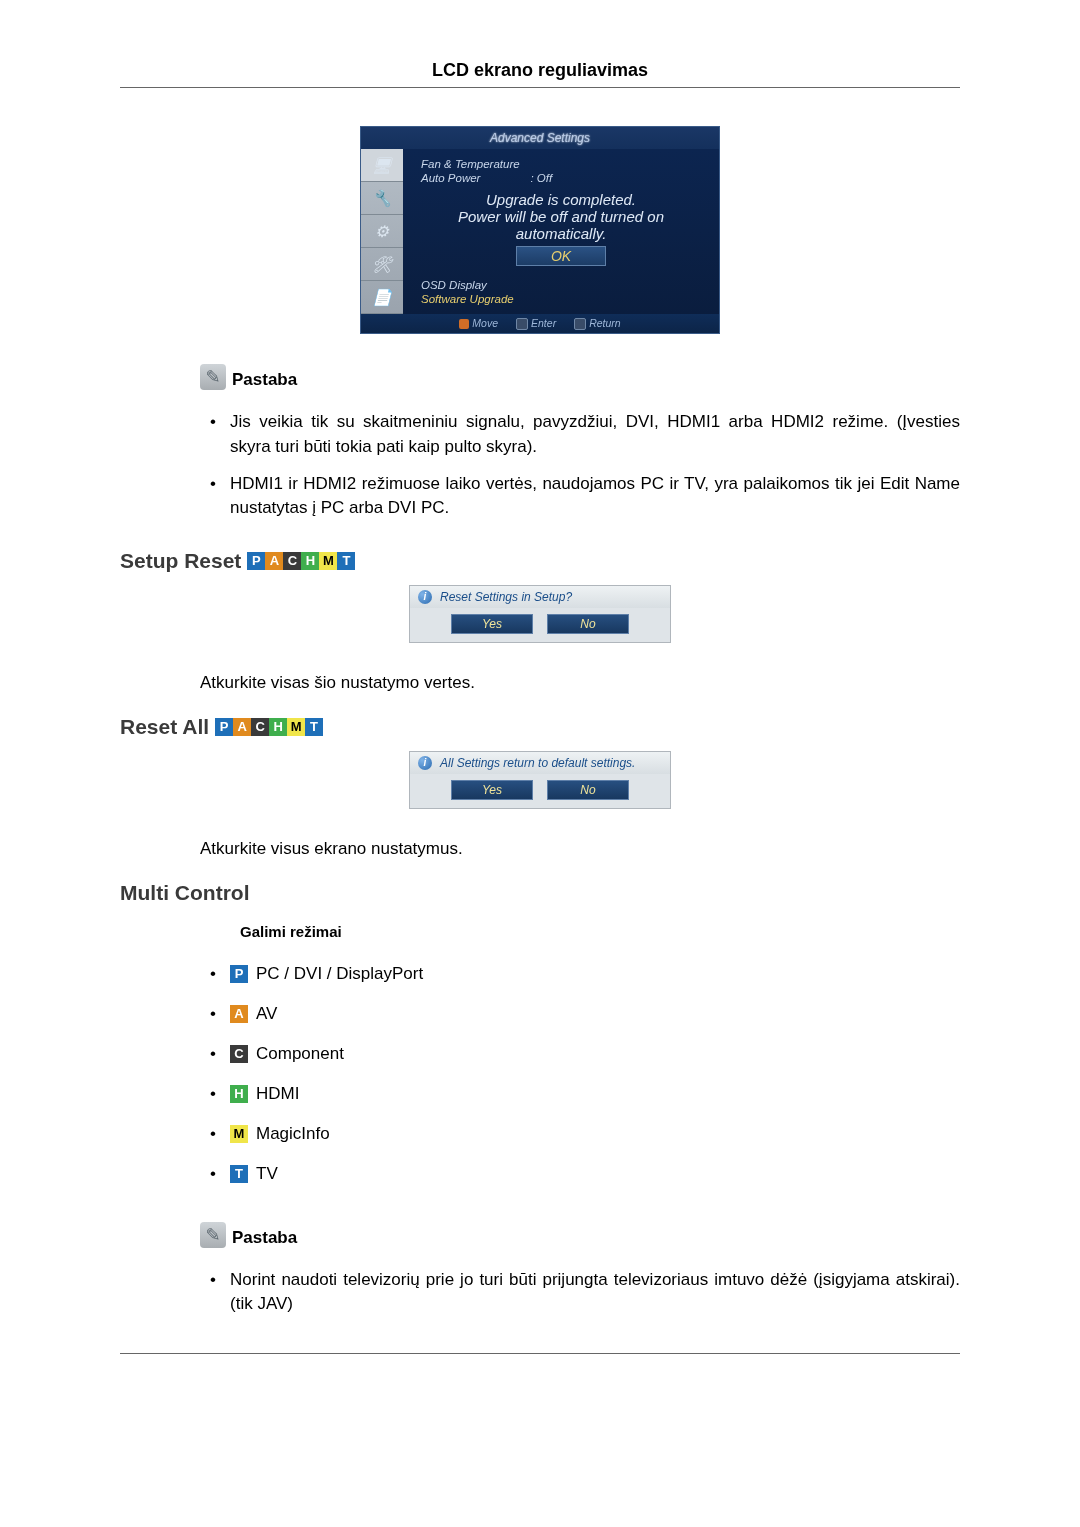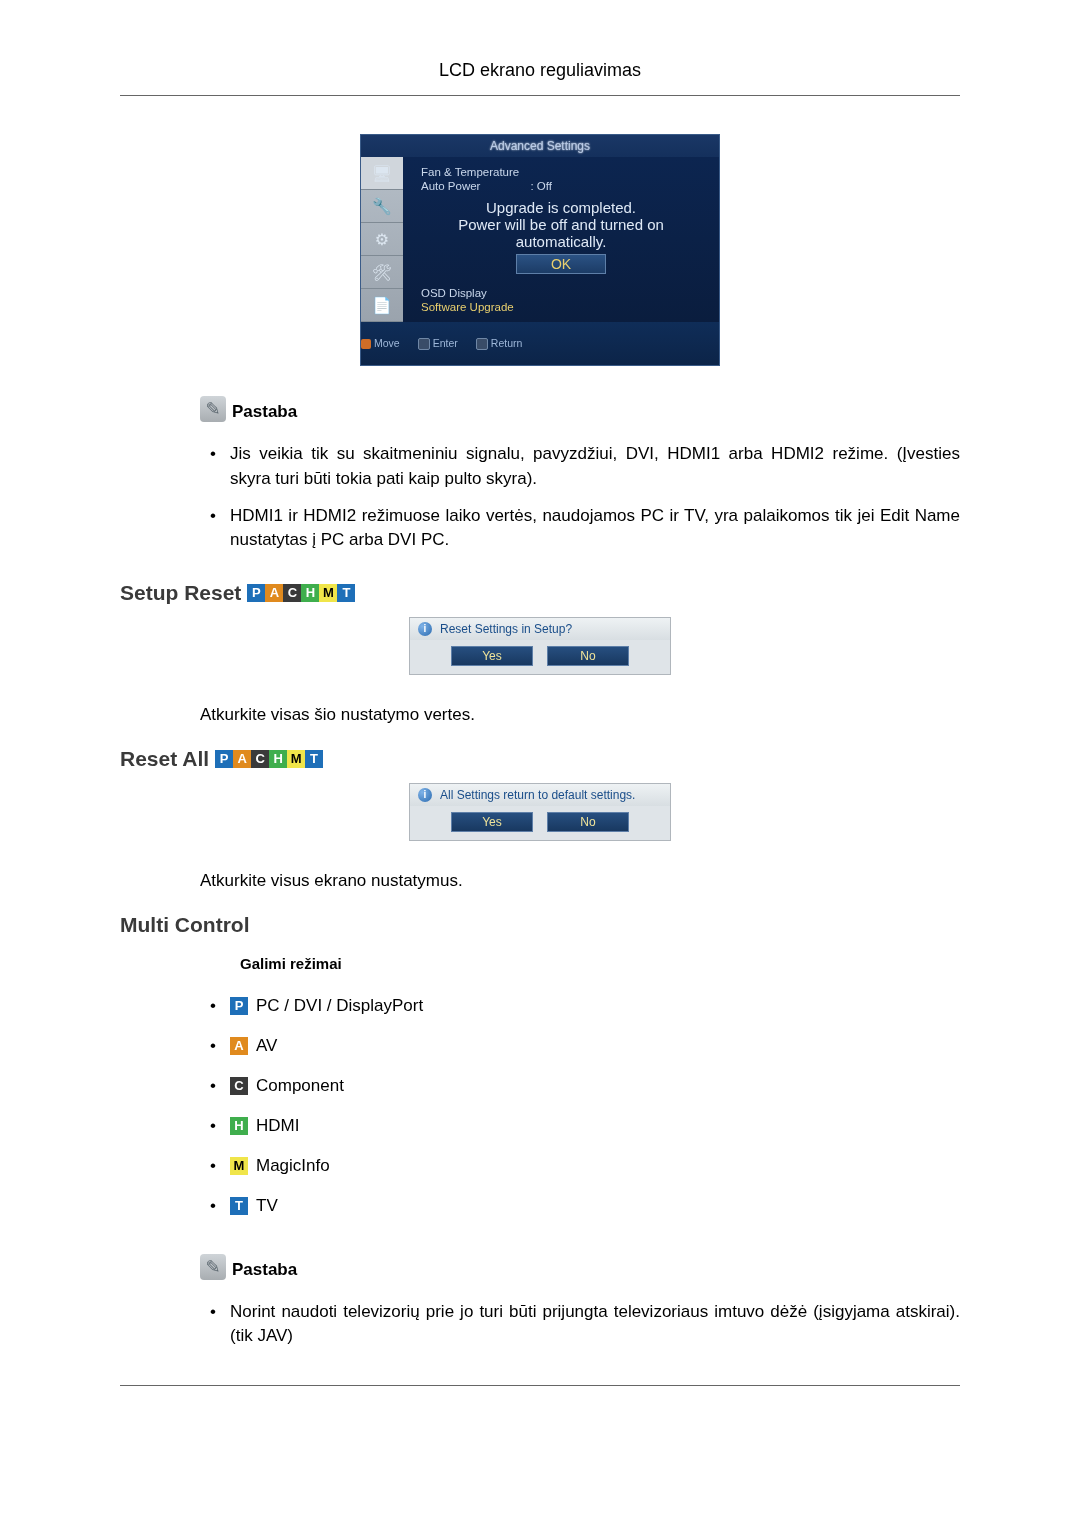--- a/index.html
+++ b/index.html
@@ -9,35 +9,37 @@
     background: #fff;
     color: #000;
     width: 1080px;
   }
   .page {
     padding: 60px 120px 80px 120px;
   }
   .header-title {
     text-align: center;
     font-size: 18px;
-    margin-bottom: 14px;
+    margin-bottom: 6px;
+    font-weight: bold;
   }
   .header-rule, .footer-rule {
     border: none;
     border-top: 1px solid #666;
     margin: 0 0 38px 0;
   }
   .footer-rule {
     margin: 30px 0 0 0;
   }
   
   .osd-wrap {
     display: flex;
     justify-content: center;
     margin-bottom: 30px;
+    font-style: italic;
   }
   .osd {
     width: 358px;
     font-family: Arial, sans-serif;
     font-size: 11.5px;
     color: #dce6f0;
     border: 1px solid #3a5b88;
   }
   .osd-title {
     background: linear-gradient(#1a3766, #14305c);
@@ -95,22 +97,23 @@
     padding: 1px 34px;
     font-size: 14px;
     border: 1px solid #5e7fa8;
     background: linear-gradient(#2b5284,#1c3c66);
     color: #e8cf6e;
   }
   .osd-hl { color: #e8cf6e; }
   .osd-footer {
     background: linear-gradient(#0f2d58,#0c2448);
     display: flex;
+    justify-content: center;
     gap: 18px;
-    padding: 15px 0;
+    padding: 3px 0;
     font-size: 10.5px;
     color: #9db6d8;
   }
   .osd-footer span.tag {
     display: inline-block;
     width: 10px; height: 10px; border-radius: 2px;
     margin-right: 3px; vertical-align: middle;
   }
   .tag-move { background:#cf6d27; }
   .tag-enter { background:#394c68; border:1px solid #6f87a6; }

